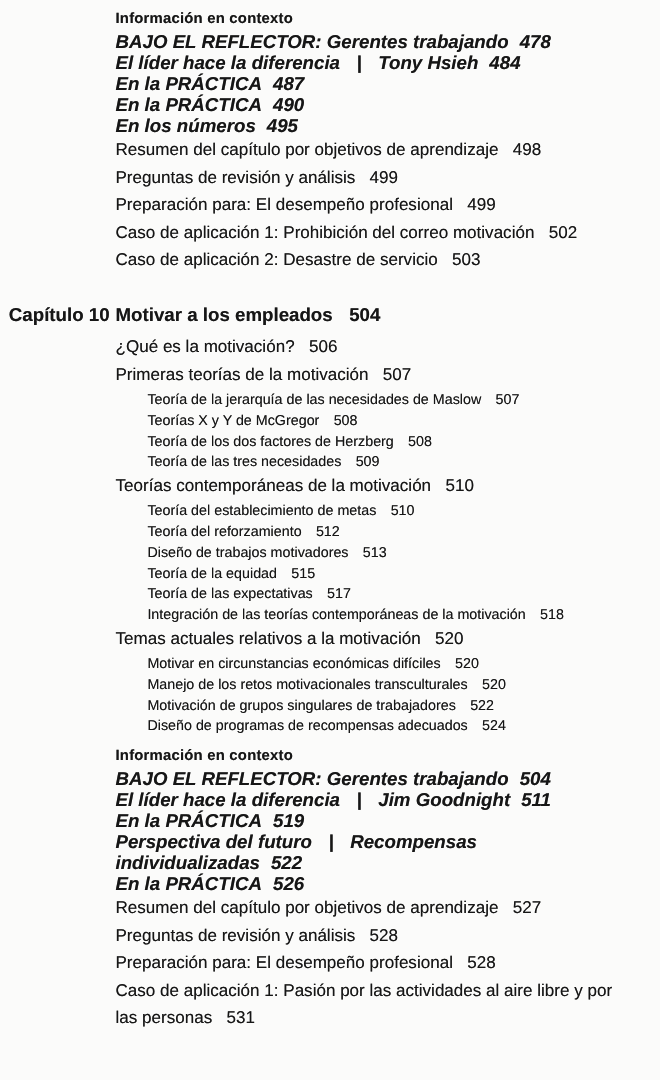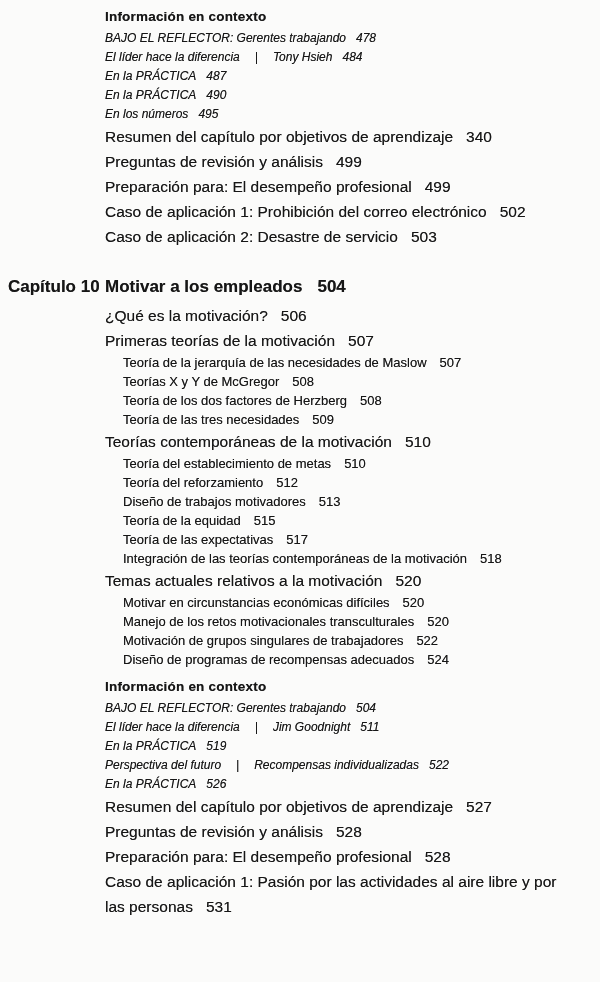--- a/index.html
+++ b/index.html
@@ -26,37 +26,37 @@
     font-weight: 700;
     line-height: 20px;
     margin-top: 8px;
     margin-bottom: 2px;
     letter-spacing: 0.2px;
   }
   .page > .line:first-child { margin-top: 0; }
 
   
   .t-info-italic {
-    font-size: 12px;
+    font-size: 17px;
     font-style: italic;
-    font-weight: 400;
+    font-weight: 700;
     line-height: 19px;
   }
 
   
   .t-l1 {
     font-size: 15.5px;
     line-height: 25px;
   }
 
   
   .t-l2 {
     font-size: 13px;
     line-height: 19px;
-    margin-left: 18px;
+    margin-left: 29px;
   }
 
   
   .t-chapter {
     font-size: 17px;
     font-weight: 700;
     line-height: 28px;
     margin: 24px 0 2px -97px;
   }
   .chlabel { display: inline-block; width: 97px; }
@@ -82,30 +82,30 @@
     <div class="line t-info-italic">
     <span class="txt">En la PRÁCTICA</span><span class="pg">487</span>
   </div>
     <div class="line t-info-italic">
     <span class="txt">En la PRÁCTICA</span><span class="pg">490</span>
   </div>
     <div class="line t-info-italic">
     <span class="txt">En los números</span><span class="pg">495</span>
   </div>
     <div class="line t-l1">
-    <span class="txt">Resumen del capítulo por objetivos de aprendizaje</span><span class="pg">340</span>
+    <span class="txt">Resumen del capítulo por objetivos de aprendizaje</span><span class="pg">498</span>
   </div>
     <div class="line t-l1">
     <span class="txt">Preguntas de revisión y análisis</span><span class="pg">499</span>
   </div>
     <div class="line t-l1">
     <span class="txt">Preparación para: El desempeño profesional</span><span class="pg">499</span>
   </div>
     <div class="line t-l1">
-    <span class="txt">Caso de aplicación 1: Prohibición del correo electrónico</span><span class="pg">502</span>
+    <span class="txt">Caso de aplicación 1: Prohibición del correo motivación</span><span class="pg">502</span>
   </div>
     <div class="line t-l1">
     <span class="txt">Caso de aplicación 2: Desastre de servicio</span><span class="pg">503</span>
   </div>
     <div class="line t-chapter">
     <span class="chlabel">Capítulo 10</span><span class="txt">Motivar a los empleados</span><span class="pg">504</span>
   </div>
     <div class="line t-l1">
     <span class="txt">¿Qué es la motivación?</span><span class="pg">506</span>
   </div>

